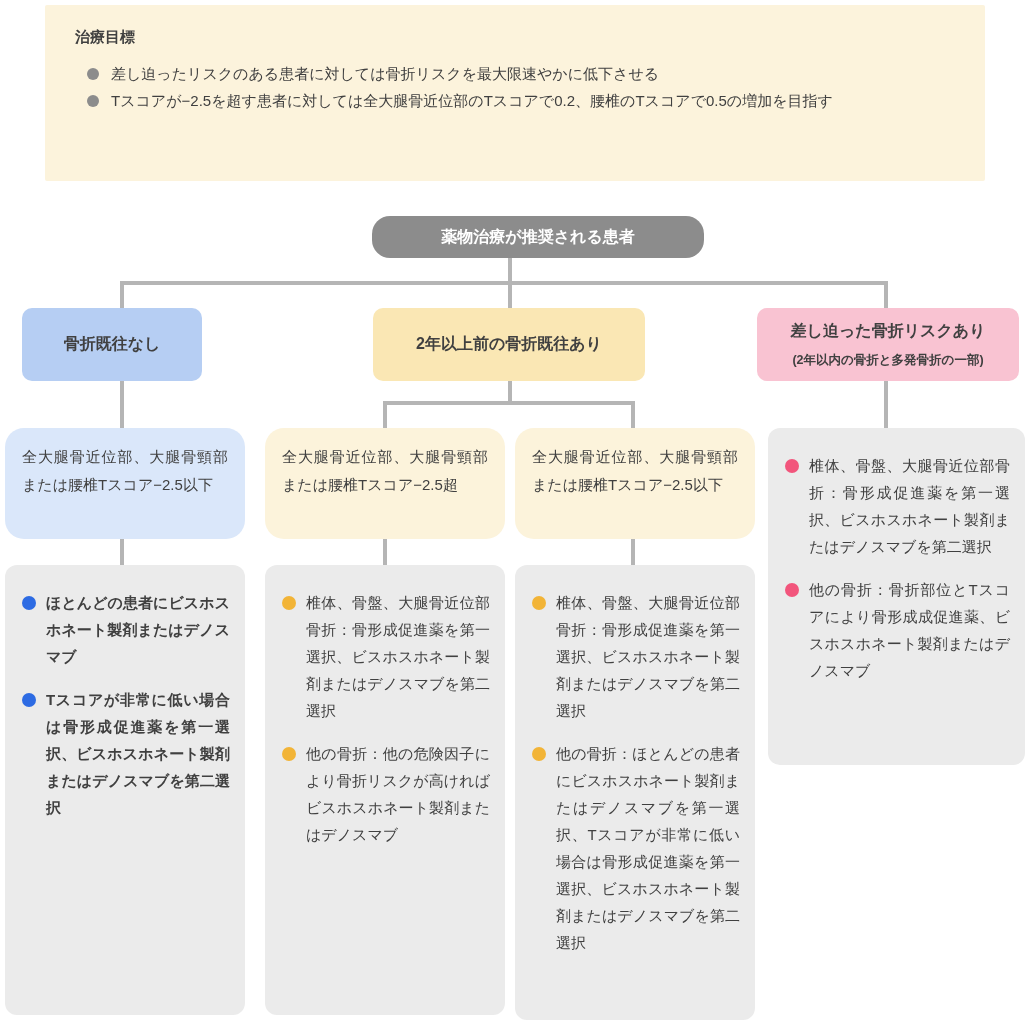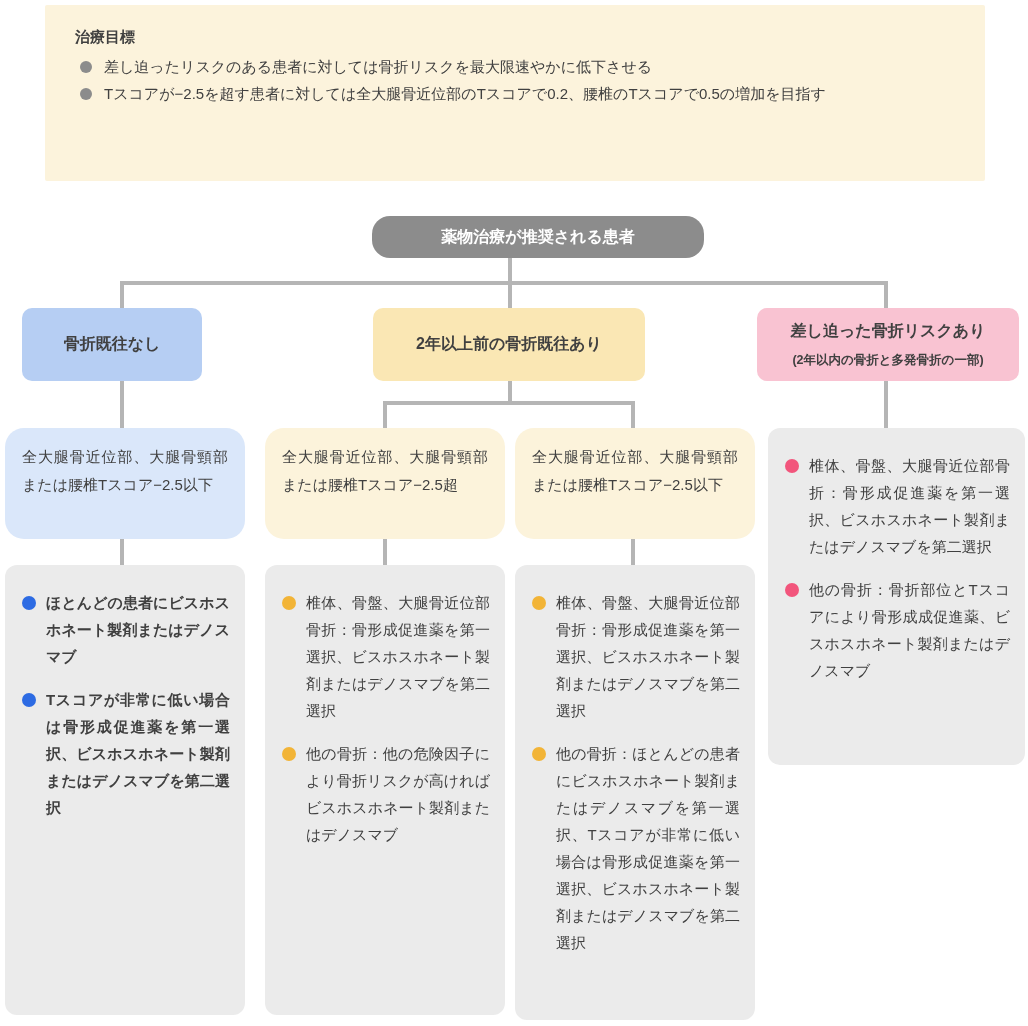--- a/index.html
+++ b/index.html
@@ -10,21 +10,21 @@
     --bullet-yellow:#F2B437; --bullet-pink:#F2557C; --text:#404040;
   }
   html,body{margin:0;padding:0;background:#fff;}
   body{font-family:"Liberation Sans","DejaVu Sans",sans-serif;color:var(--text);}
   .page{position:relative;width:1028px;height:1026px;background:#fff;overflow:hidden;}
 
   
   .goal-box{position:absolute;left:45px;top:5px;width:940px;height:176px;
     background:var(--goal-bg);border-radius:2px;box-sizing:border-box;padding:20px 30px;}
   .goal-title{font-size:15px;font-weight:bold;line-height:1.6;margin:0 0 4px 0;}
-  .goal-list{margin:4px;padding:0;list-style:none;}
+  .goal-list{margin:11px;padding:0;list-style:none;}
   .goal-bullet{position:relative;padding-left:25px;font-size:15px;line-height:1.8;text-align:justify;}
   .goal-bullet .dot{position:absolute;left:1px;top:8px;width:12px;height:12px;border-radius:50%;
     background:var(--bullet-gray);}
 
   
   .line{position:absolute;background:var(--line);}
 
   
   .node{position:absolute;box-sizing:border-box;}
   .root-node{left:372px;top:216px;width:332px;height:42px;background:var(--root-bg);

